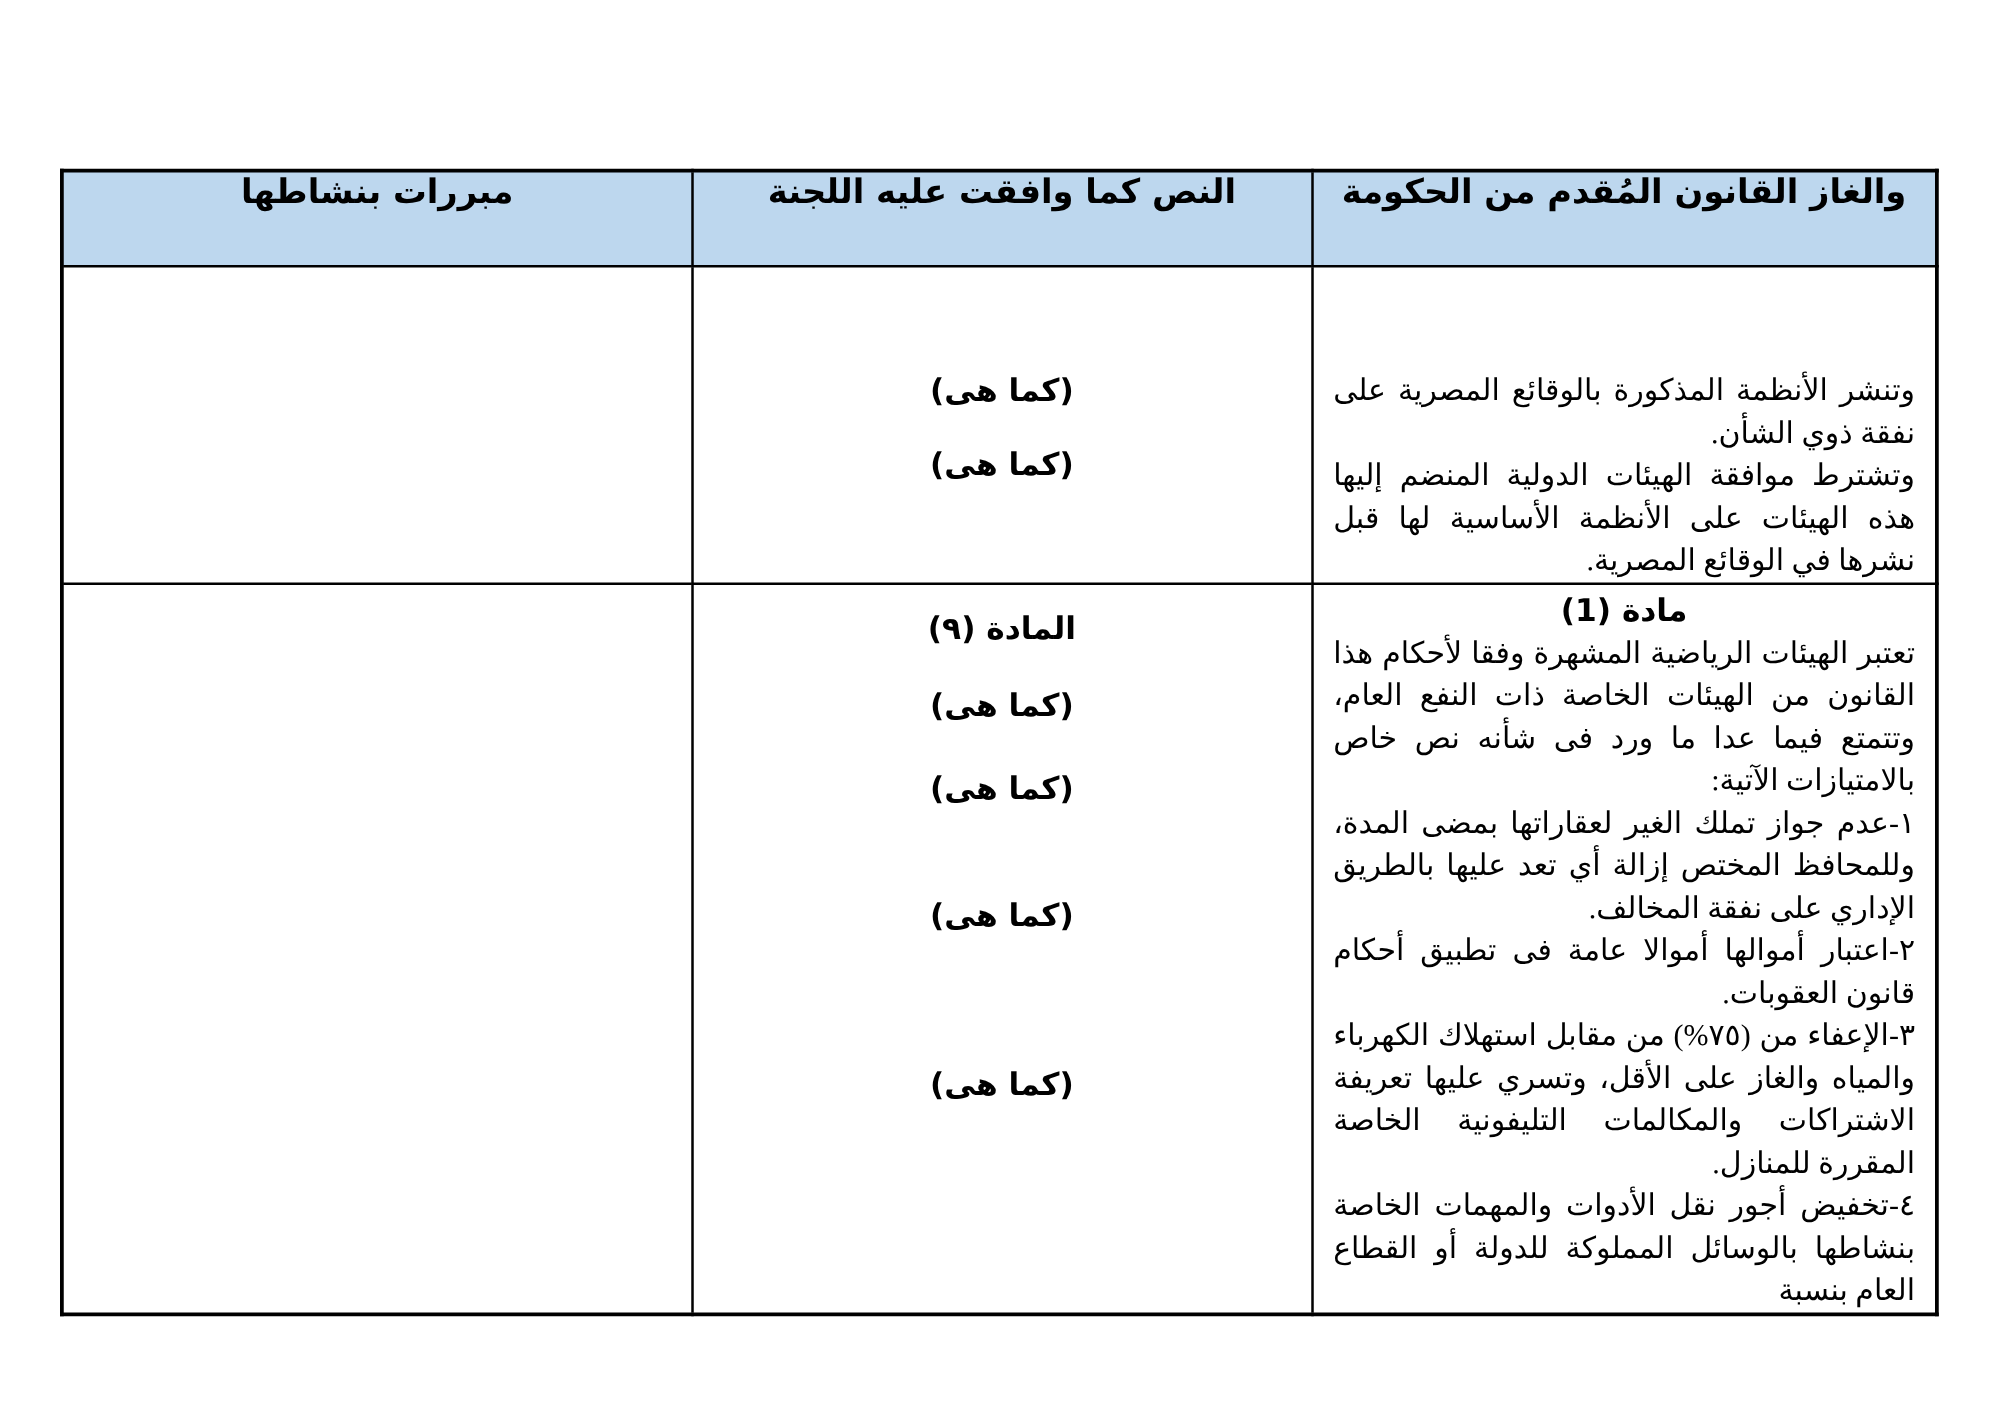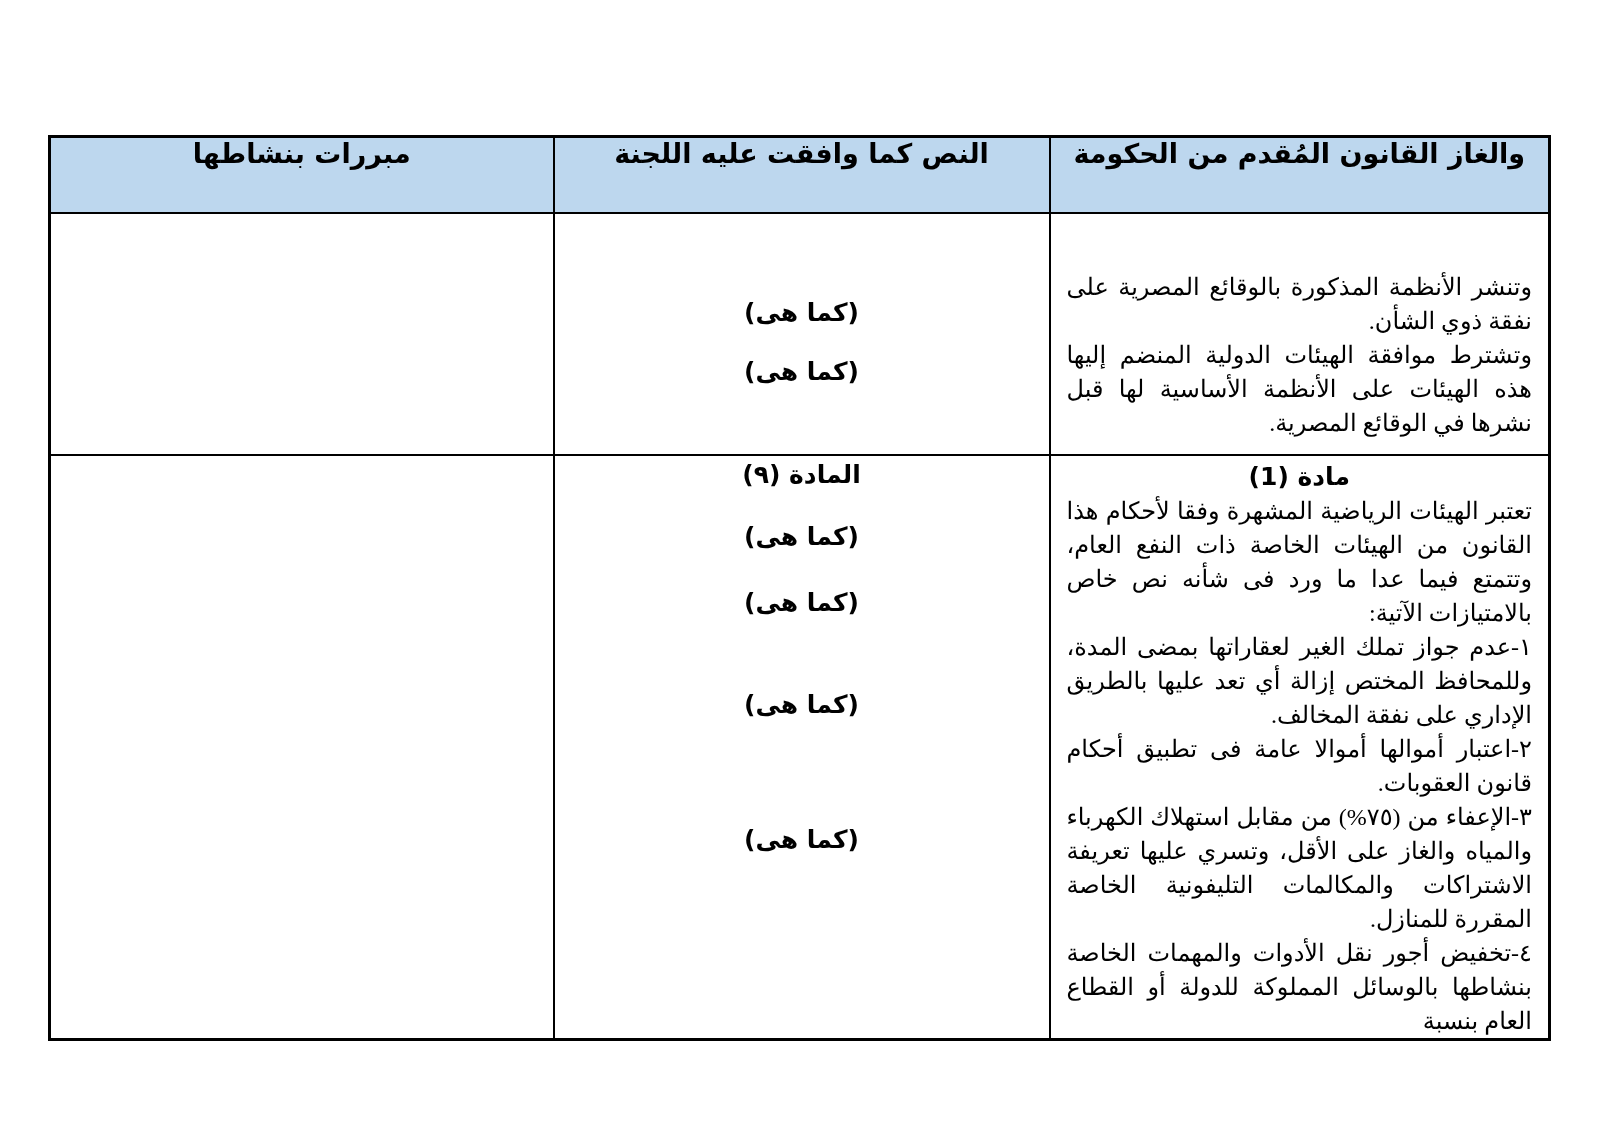--- a/index.html
+++ b/index.html
@@ -41,24 +41,24 @@
   col.c-com { width: 496px; }
   col.c-jus { width: 504px; }
 
   td.cell {
     font-size: 24px;
     line-height: 34px;
     text-align: justify;
     padding: 0 16px;
     border-radius: 30px;
   }
-  td.gov-r1 { height: 242px; padding-top: 56px; }
+  td.gov-r1 { height: 242px; padding-top: 82px; }
   td.gov-r2 { height: 515px; padding-top: 4px; }
   td.com-r1 { padding-top: 82px; }
-  td.com-r2 { padding-top: 2px; margin-left: 19px; }
+  td.com-r2 { padding-top: 18px; margin-left: 19px; }
 
   .para { text-align: justify; }
   .article-heading {
     font-weight: bold;
     font-size: 25px;
     text-align: center;
     line-height: 34px;
     font-family: "DejaVu Sans", "Liberation Sans", sans-serif;
   }
   .asis {

